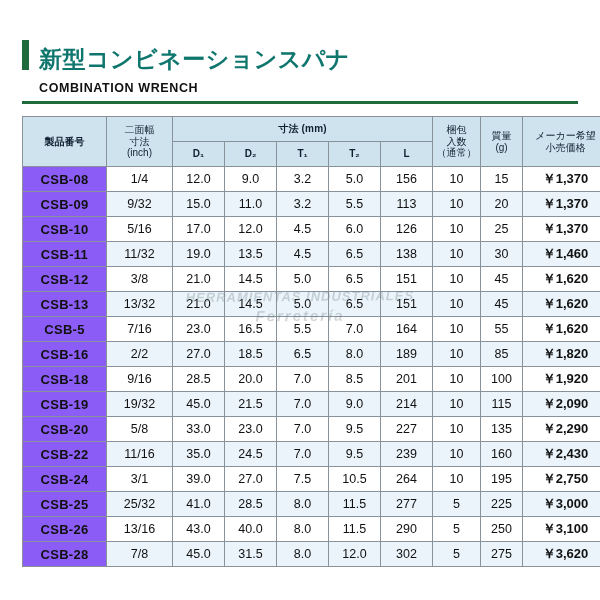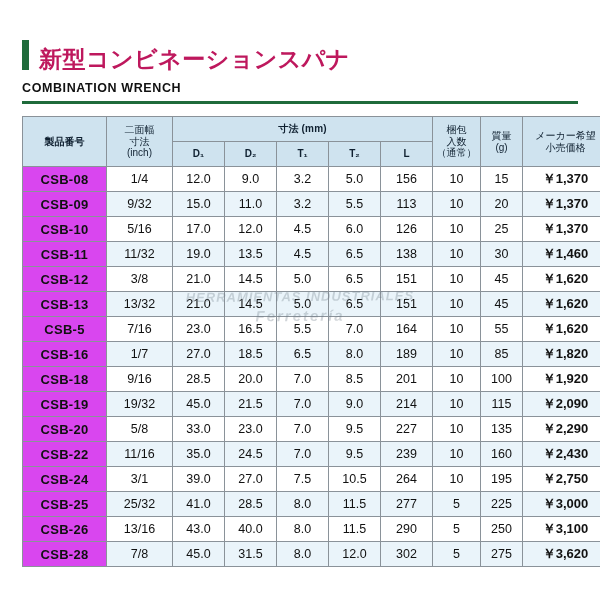--- a/index.html
+++ b/index.html
@@ -30,25 +30,26 @@
     width: 7px;
     height: 30px;
     background: #1f6b3b;
     flex: 0 0 auto;
     margin-bottom: 2px;
   }
   .title-ja {
     font-size: 23px;
     font-weight: bold;
     letter-spacing: 0.5px;
-    color: #be185d;
+    color: #0f766e;
     line-height: 1.1;
   }
   .title-en {
     margin-top: 9px;
+    margin-left: 17px;
     font-size: 12.5px;
     font-weight: bold;
     letter-spacing: 0.6px;
     color: #111111;
   }
   .title-underline {
     margin-top: 6px;
     width: 556px;
     height: 3px;
     background: #1f6b3b;
@@ -84,21 +85,21 @@
   }
   thead th.small {
     font-size: 10.5px;
   }
   thead th .sub {
     font-size: 10px;
     font-weight: normal;
     display: block;
   }
   td.model {
-    background: #d946ef;
+    background: #8b5cf6;
     font-weight: bold;
     font-size: 13px;
     letter-spacing: 0.3px;
   }
   td.price {
     text-align: right;
     padding-right: 9px;
     font-weight: bold;
     font-size: 13px;
   }
@@ -265,21 +266,21 @@
             <td class="num">16.5</td>
             <td class="num">5.5</td>
             <td class="num">7.0</td>
             <td class="num">164</td>
             <td class="num">10</td>
             <td class="num">55</td>
             <td class="price">￥1,620</td>
           </tr>
           <tr class="alt">
             <td class="model">CSB-16</td>
-            <td class="num">1/7</td>
+            <td class="num">2/2</td>
             <td class="num">27.0</td>
             <td class="num">18.5</td>
             <td class="num">6.5</td>
             <td class="num">8.0</td>
             <td class="num">189</td>
             <td class="num">10</td>
             <td class="num">85</td>
             <td class="price">￥1,820</td>
           </tr>
           <tr>

